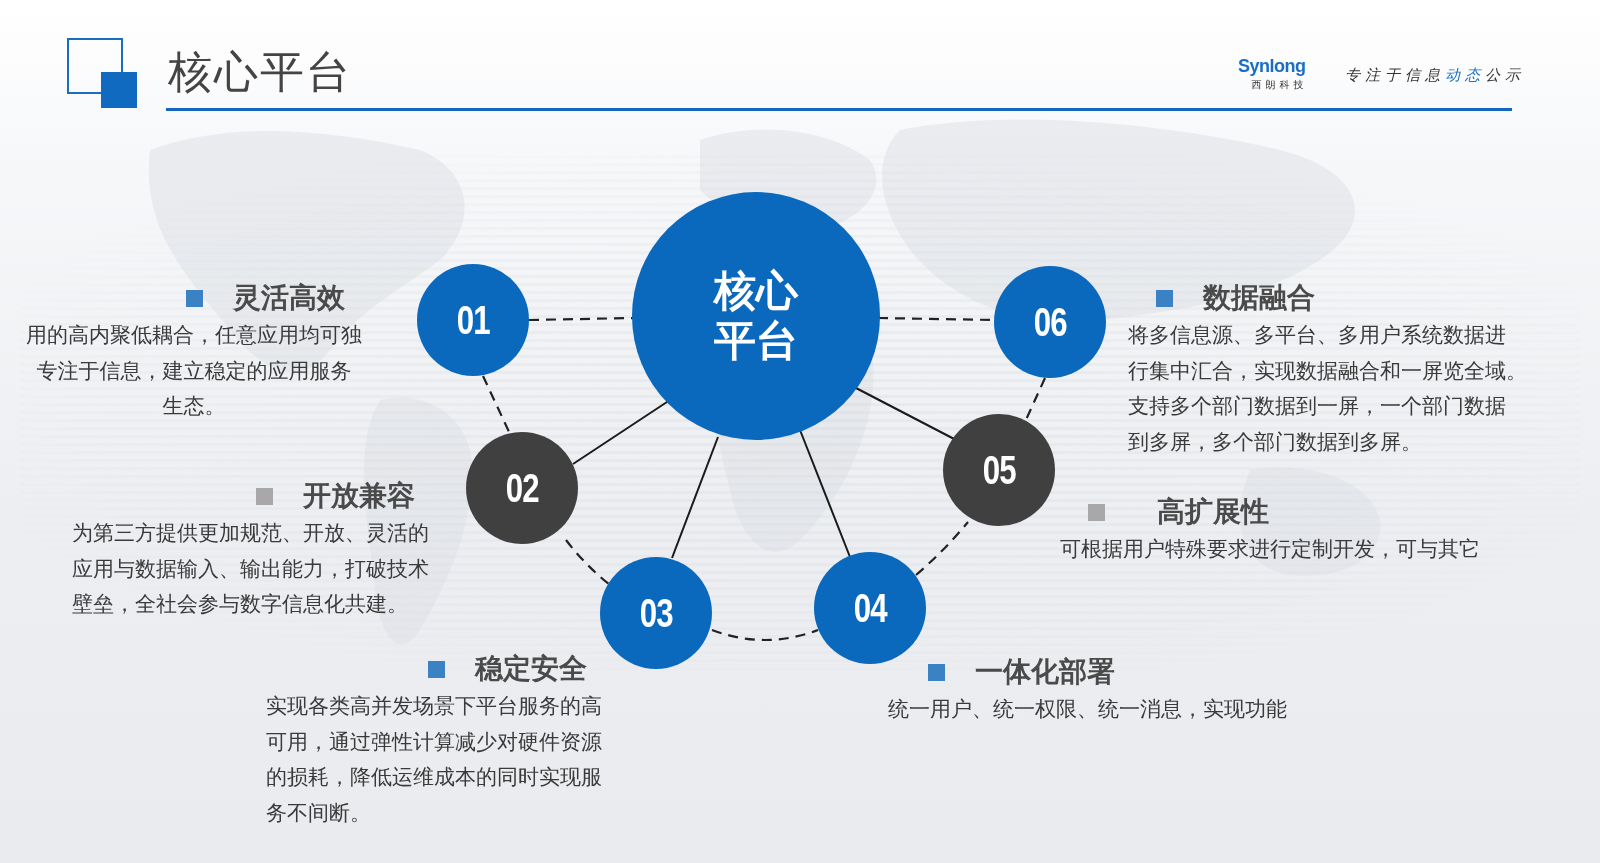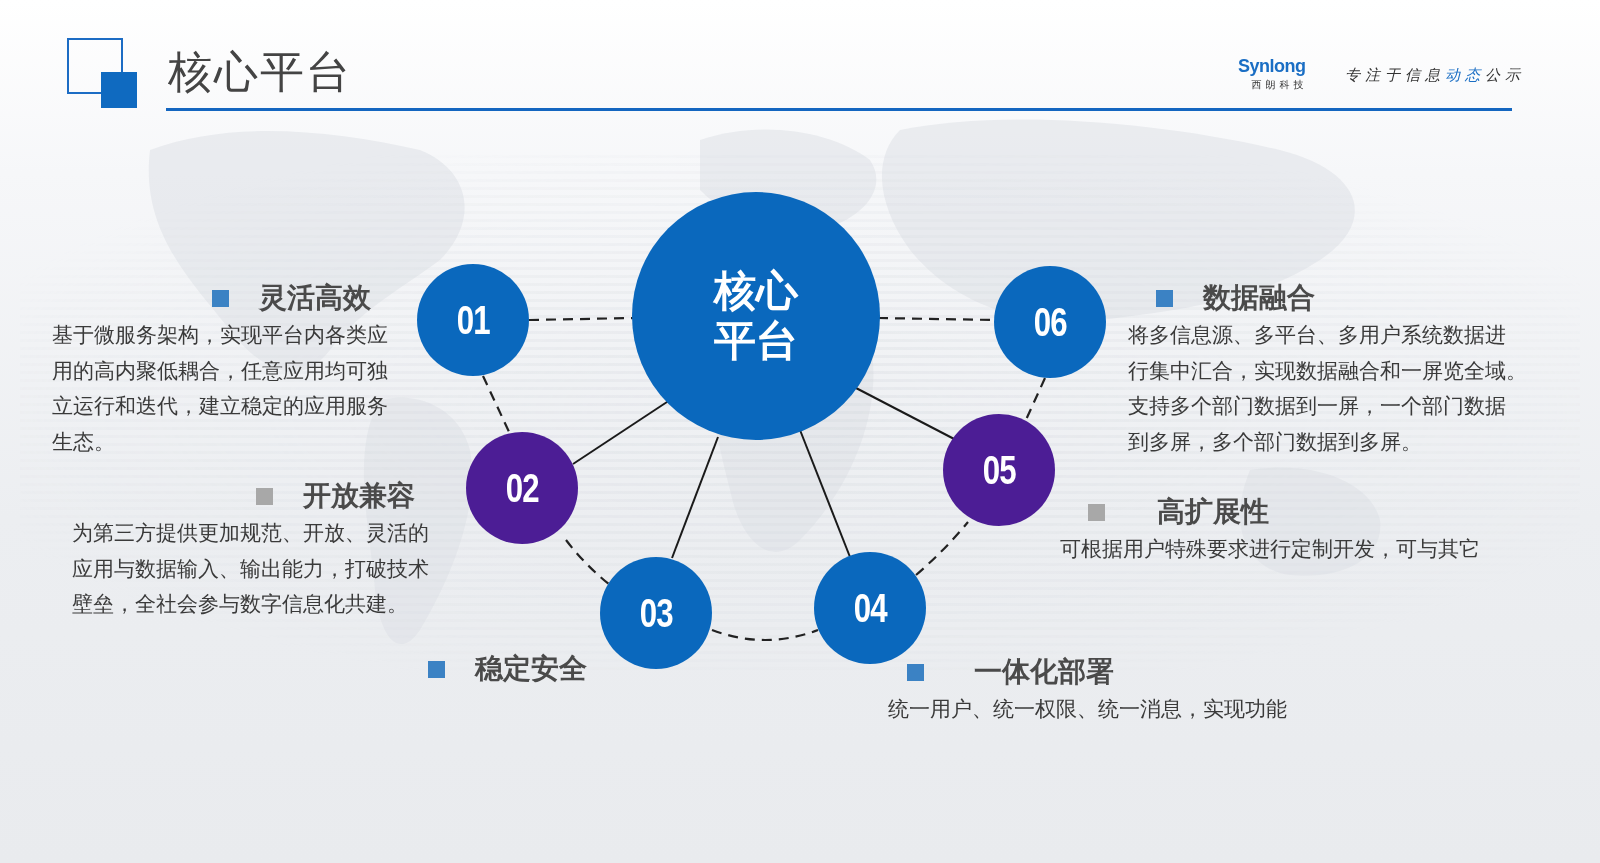--- a/index.html
+++ b/index.html
@@ -26,21 +26,21 @@
   .brand-name { font-family: "Liberation Sans", sans-serif; font-weight: bold; font-size: 18px; color: #1a6ec4; line-height: 24px; letter-spacing: -0.5px; }
   .brand-cn { font-size: 10px; color: #333; letter-spacing: 4px; line-height: 14px; text-align: right; margin-right: -2px; }
   .slogan { position: absolute; left: 1345px; top: 66px; font-family: "DejaVu Serif", serif; font-style: italic; font-size: 15px; color: #333; letter-spacing: 5px; }
   .slogan .hl { color: #1a6ec4; }
   .diagram { position: absolute; left: 0; top: 0; width: 1600px; height: 863px; pointer-events: none; }
   .node {
     position: absolute; border-radius: 50%; display: flex; align-items: center; justify-content: center;
     color: #fff; font-family: "Liberation Sans", sans-serif; font-weight: bold;
   }
   .node.blue { background: #0a68bd; }
-  .node.gray { background: #4c1d95; }
+  .node.gray { background: #404040; }
   .node.small { width: 112px; height: 112px; font-size: 40px; letter-spacing: -1px; }
   .node-num { transform: scaleX(0.78); display: inline-block; }
   .node.center { width: 248px; height: 248px; flex-direction: column; font-size: 42px; line-height: 50px; font-family: "DejaVu Sans", sans-serif; }
   .feature { position: absolute; }
   .feature-head { display: flex; align-items: center; font-size: 28px; font-weight: bold; color: #4a4a4a; line-height: 36px; }
   .bullet { width: 17px; height: 17px; display: inline-block; margin-right: 30px; }
   .bullet.blue { background: #3b82c4; }
   .bullet.gray { background: #a8a8a8; }
   .feature-body { font-size: 21px; color: #3a3a3a; line-height: 35.5px; margin-top: 2px; }
 </style>
@@ -109,29 +109,28 @@
 <div class="node blue small" style="left:814px; top:552px;">
     <span class="node-num">04</span>
   </div>
 <div class="node gray small" style="left:943px; top:414px;">
     <span class="node-num">05</span>
   </div>
 <div class="node blue small" style="left:994px; top:266px;">
     <span class="node-num">06</span>
   </div>
 
-<div class="feature" style="left:52px; top:280px;">
+<div class="feature" style="left:26px; top:280px;text-align:center;">
   <div class="feature-head" style="margin-left:160px;">
     <span class="bullet blue"></span>
     <span>灵活高效</span>
   </div>
   <div class="feature-body">
-    <div>基于微服务架构，实现平台内各类应</div>
     <div>用的高内聚低耦合，任意应用均可独</div>
-    <div>立运行和迭代，建立稳定的应用服务</div>
+    <div>专注于信息，建立稳定的应用服务</div>
     <div>生态。</div>
   </div>
 </div>
 
 <div class="feature" style="left:72px; top:478px;">
   <div class="feature-head" style="margin-left:184px;">
     <span class="bullet gray"></span>
     <span>开放兼容</span>
   </div>
   <div class="feature-body">
@@ -139,24 +138,30 @@
     <div>应用与数据输入、输出能力，打破技术</div>
     <div>壁垒，全社会参与数字信息化共建。</div>
   </div>
 </div>
 
 <div class="feature" style="left:266px; top:651px;">
   <div class="feature-head" style="margin-left:162px;">
     <span class="bullet blue"></span>
     <span>稳定安全</span>
   </div>
+  <div class="feature-body">
+    <div>实现各类高并发场景下平台服务的高</div>
+    <div>可用，通过弹性计算减少对硬件资源</div>
+    <div>的损耗，降低运维成本的同时实现服</div>
+    <div>务不间断。</div>
+  </div>
 </div>
 
 <div class="feature" style="left:888px; top:654px;">
-  <div class="feature-head" style="margin-left:19px;gap:20px;">
+  <div class="feature-head" style="margin-left:40px;">
     <span class="bullet blue"></span>
     <span>一体化部署</span>
   </div>
   <div class="feature-body">
     <div>统一用户、统一权限、统一消息，实现功能</div>
   </div>
 </div>
 
 <div class="feature" style="left:1060px; top:494px;">
   <div class="feature-head" style="margin-left:28px;gap:22px;">

